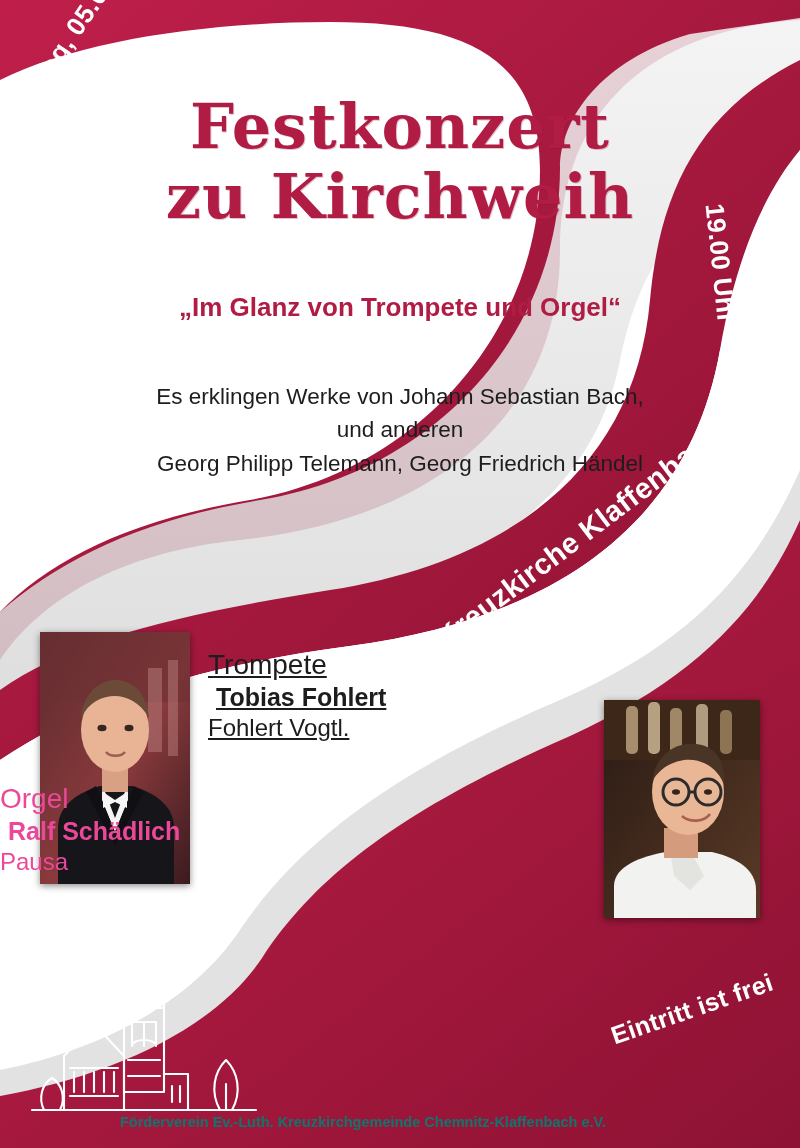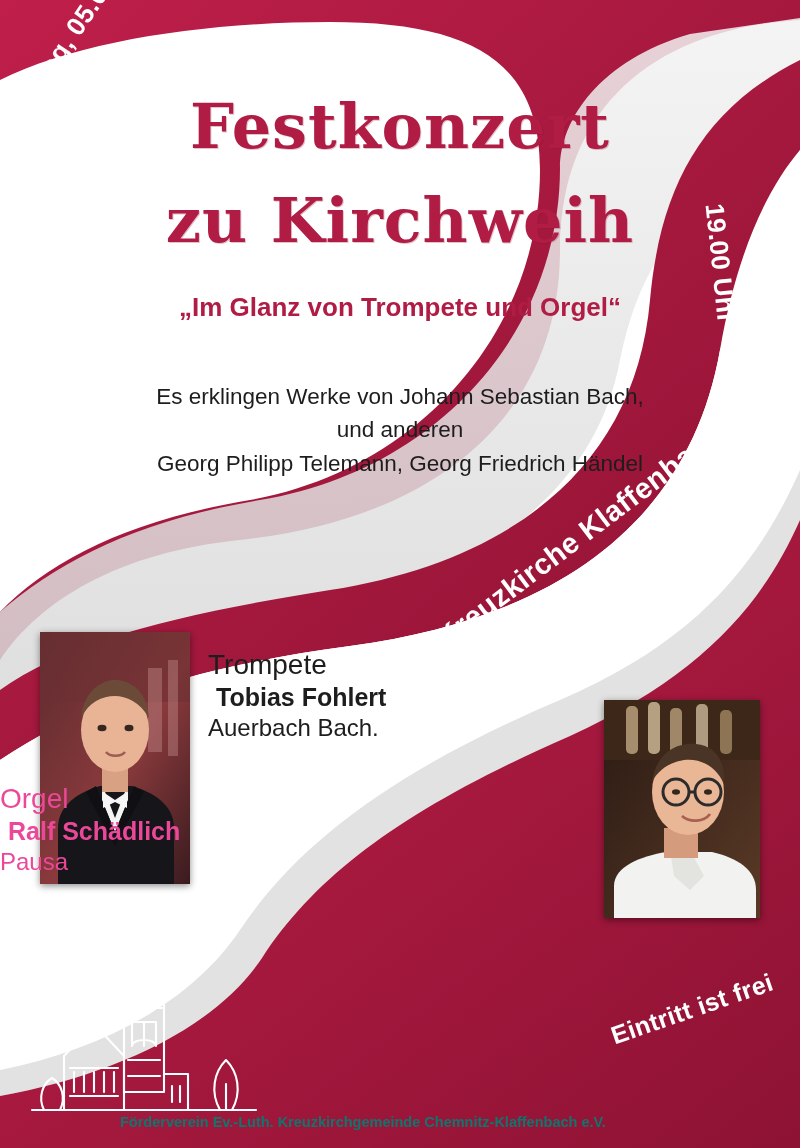--- a/index.html
+++ b/index.html
@@ -64,21 +64,21 @@
     color:#b01c44;
   }
   #headline .l1, #headline .l2 {
     font-family:"DejaVu Serif", serif;
     font-weight:bold;
     display:block;
     line-height:1.0;
     text-shadow:1px 1px 0 rgba(140,16,50,0.25);
   }
   #headline .l1 { font-size:62px; letter-spacing:1px; }
-  #headline .l2 { font-size:62px; margin-top:32px; letter-spacing:1px; }
+  #headline .l2 { font-size:62px; margin-top:8px; letter-spacing:1px; }
 
   #subtitle {
     position:absolute;
     left:0; top:292px; width:800px;
     text-align:center;
     color:#b01c44;
     font-size:26px;
     font-weight:bold;
   }
 
@@ -98,21 +98,21 @@
     background:#2b1418;
     overflow:hidden;
     box-shadow:0 2px 7px rgba(0,0,0,0.45);
   }
   #photo-trumpet { left:40px; top:632px; width:150px; height:252px; }
   #photo-organ   { left:604px; top:700px; width:156px; height:218px; }
   .photo svg { display:block; width:100%; height:100%; }
 
   #trumpet-block {
     position:absolute; left:208px; top:648px;
-    color:#1d1d1d; text-align:left;
+    color:#1d1d1d; text-align:left;text-decoration:underline;
   }
   #organ-block {
     position:absolute; left:0; top:782px; width:592px;
     color:#ec4899; text-align:left;
   }
   .role { font-size:28px; line-height:1.2; }
   .name { font-size:25px; font-weight:bold; line-height:1.25;margin-left:8px; }
   .city { font-size:24px; line-height:1.25; }
 
   
@@ -222,21 +222,21 @@
       <path d="M41,86 C44,58 62,48 75,48 C90,48 107,58 109,86 C100,70 86,64 75,64 C62,64 49,70 41,86 Z" fill="#6b4a37"></path>
       <ellipse cx="62" cy="96" rx="4.5" ry="3.2" fill="#35261f"></ellipse>
       <ellipse cx="89" cy="96" rx="4.5" ry="3.2" fill="#35261f"></ellipse>
       <path d="M66,120 C70,125 81,125 85,120" stroke="#9c5d52" stroke-width="2.6" fill="none"></path>
     </svg>
   </div>
 
   <div id="trumpet-block">
     <div class="role">Trompete</div>
     <div class="name">Tobias Fohlert</div>
-    <div class="city">Auerbach Bach.</div>
+    <div class="city">Fohlert Vogtl.</div>
   </div>
 
   <div class="photo" id="photo-organ">
     <svg viewBox="0 0 156 218" preserveAspectRatio="none">
       <defs>
         <linearGradient id="bg2" x1="0" y1="0" x2="1" y2="1">
           <stop offset="0%" stop-color="#2a1a14"></stop>
           <stop offset="100%" stop-color="#5a3a26"></stop>
         </linearGradient>
       </defs>

